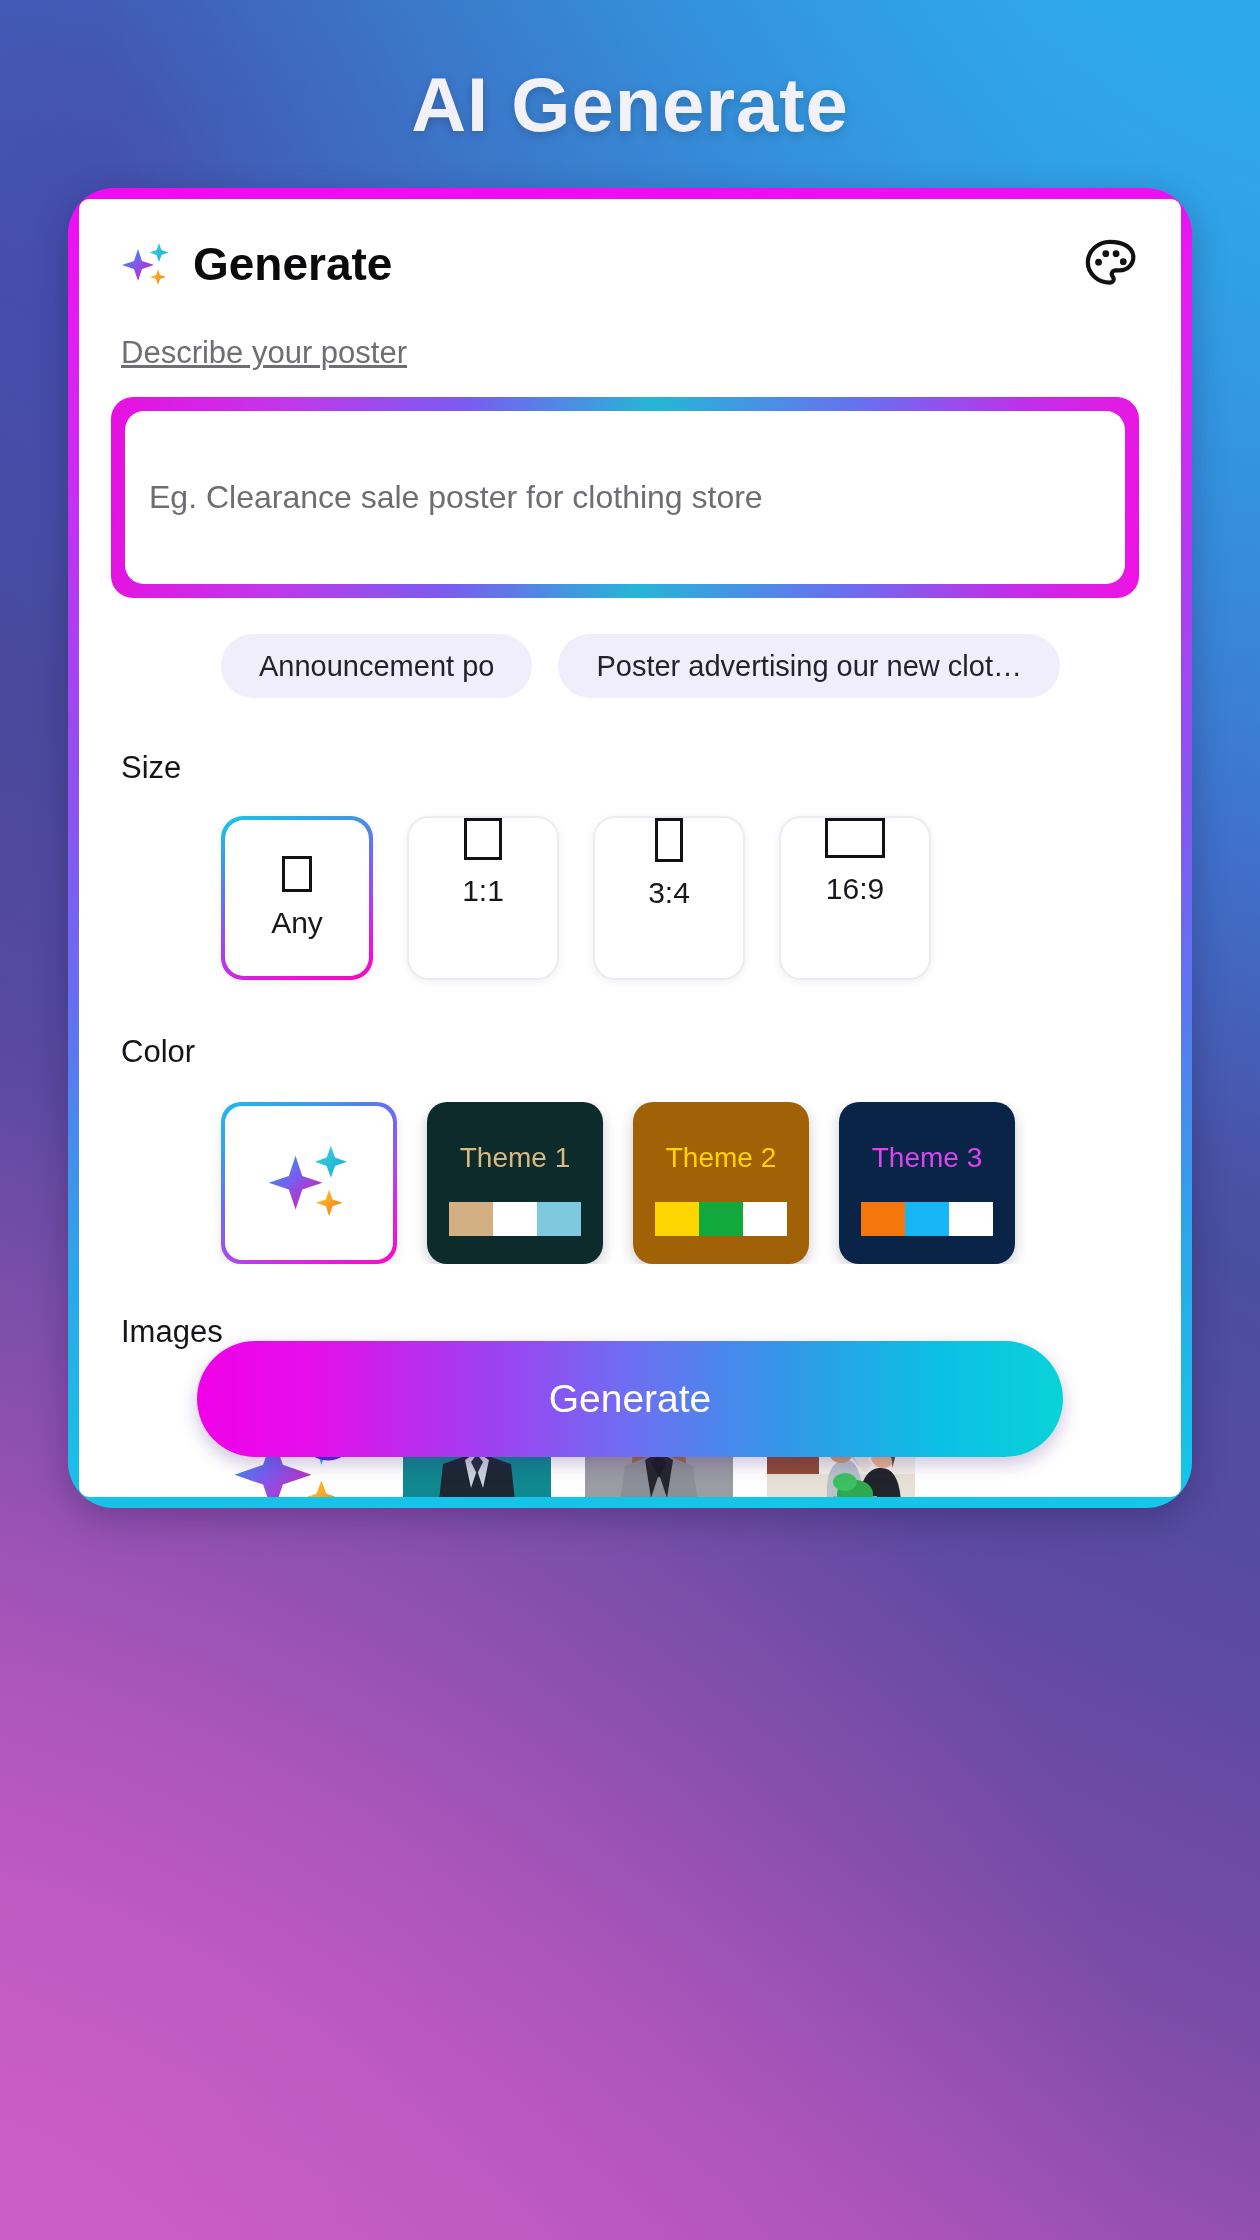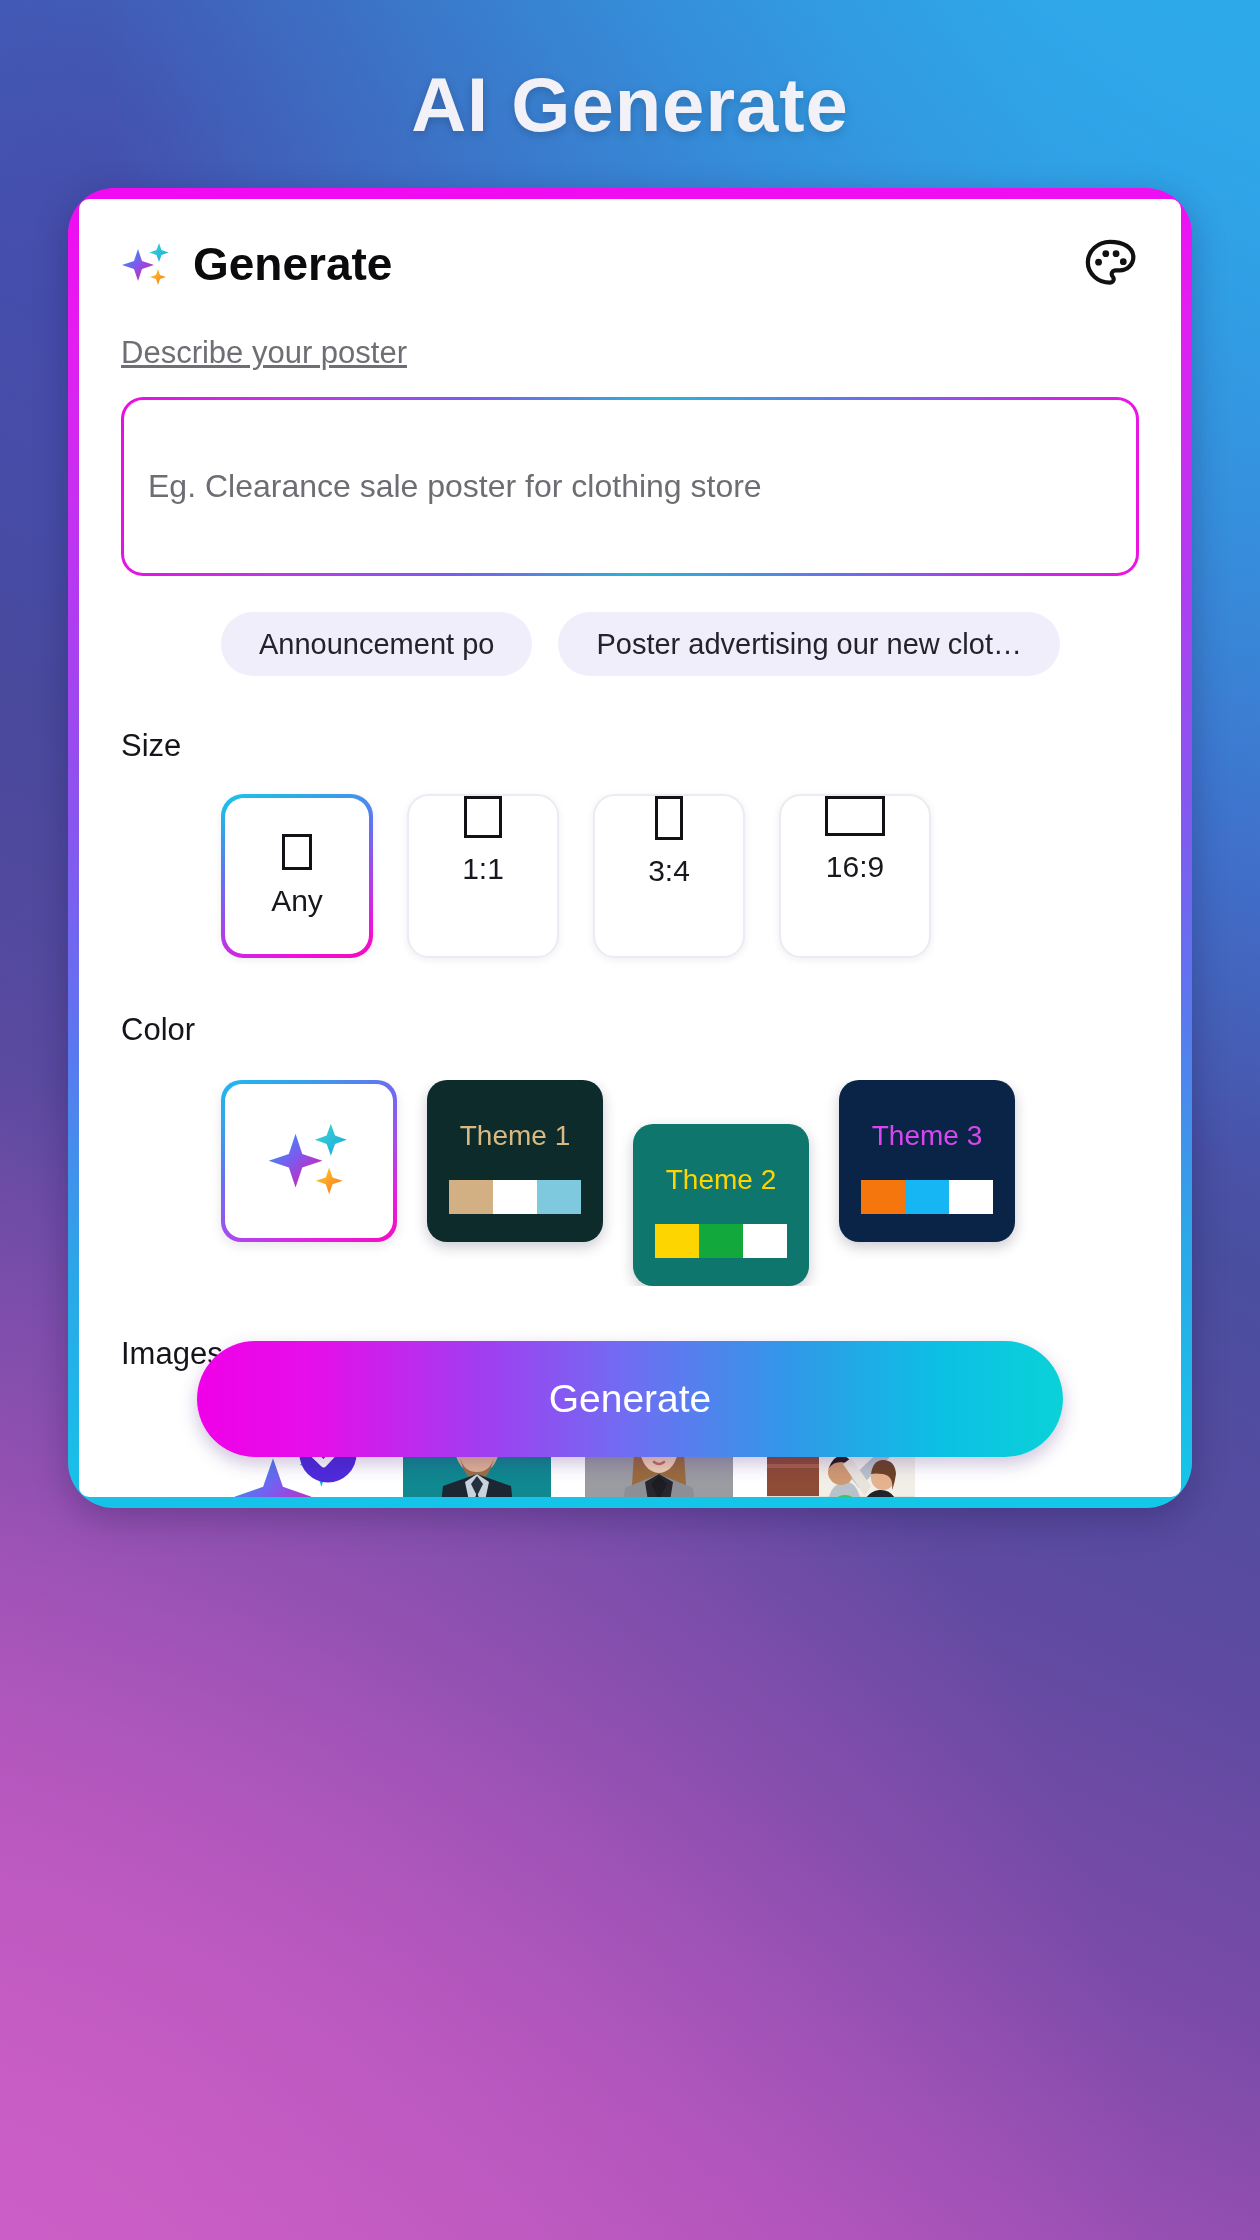--- a/index.html
+++ b/index.html
@@ -125,23 +125,23 @@
   }
   .section-label {
     font-size: 31px;
     color: #14141a;
     padding: 0 42px;
     margin-top: 0;
   }
 
   
   .prompt-wrap {
-    margin: 26px 42px 0 42px;
+    margin: 26px 42px 0 32px;
     border-radius: 22px;
-    padding: 3px;
+    padding: 14px;
     background: linear-gradient(96deg,
         #e80fe0 0%,
         #c336e8 16%,
         #7a5cf0 34%,
         #25b6d6 52%,
         #6a6ef0 72%,
         #c22ee8 88%,
         #ef12e2 100%);
     box-sizing: border-box;
   }
@@ -453,21 +453,21 @@
 
         <div class="theme-card" id="theme1" style="background: rgb(13, 43, 43);">
           <div class="theme-title" id="theme1title" style="color: rgb(216, 185, 130);">Theme 1</div>
           <div class="theme-swatches">
             <span id="t1s0" style="background: rgb(211, 176, 131);"></span>
             <span id="t1s1" style="background: rgb(255, 255, 255);"></span>
             <span id="t1s2" style="background: rgb(126, 201, 221);"></span>
           </div>
         </div>
 
-        <div class="theme-card" id="theme2" style="background: #0f766e; margin-top: 44px;">
+        <div class="theme-card" id="theme2" style="background: #a16207;">
           <div class="theme-title" id="theme2title" style="color: rgb(255, 212, 0);">Theme 2</div>
           <div class="theme-swatches">
             <span id="t2s0" style="background: rgb(253, 213, 0);"></span>
             <span id="t2s1" style="background: rgb(18, 168, 60);"></span>
             <span id="t2s2" style="background: rgb(255, 255, 255);"></span>
           </div>
         </div>
 
         <div class="theme-card" id="theme3" style="background: rgb(10, 36, 71);">
           <div class="theme-title" id="theme3title" style="color: #d946ef;">Theme 3</div>

